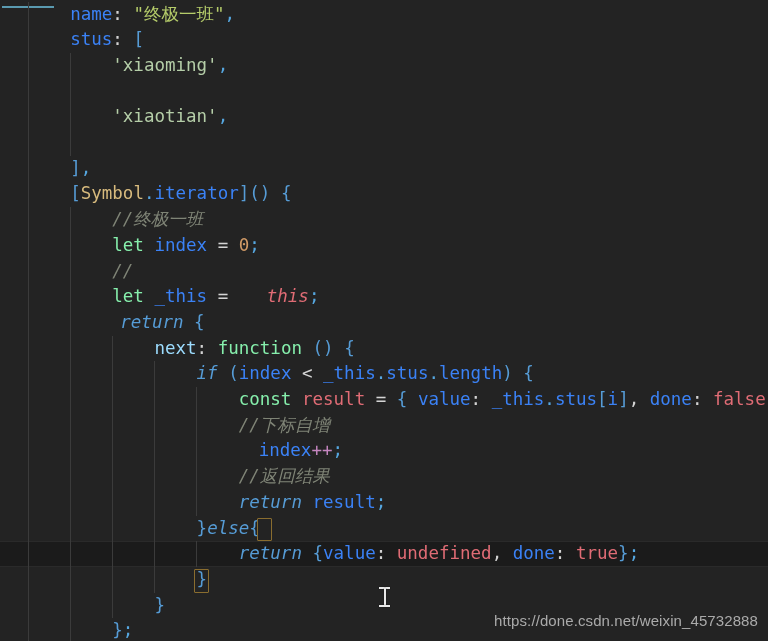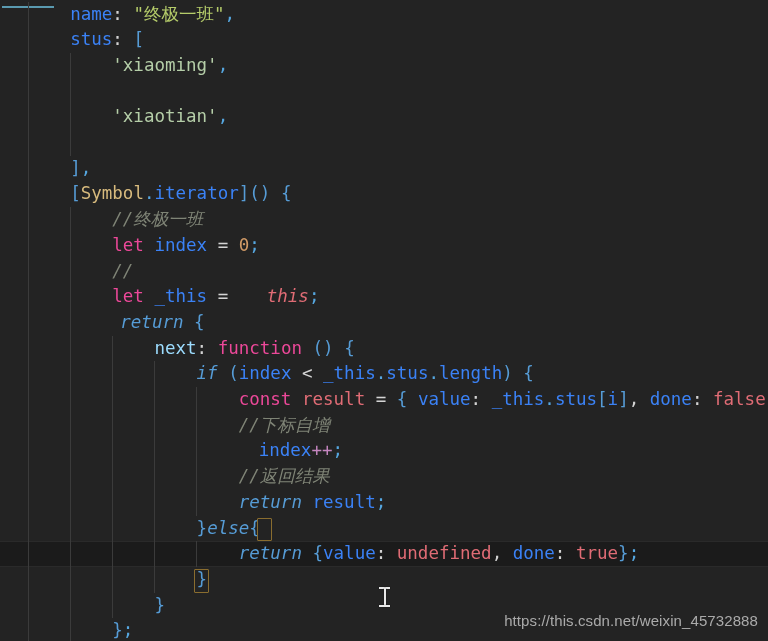--- a/index.html
+++ b/index.html
@@ -83,21 +83,21 @@
     border-radius: 1px;
     pointer-events: none;
   }
 
   
   .t-plain   { color: #d4d4d4; }
   .t-prop    { color: #3b82f6; }
   .t-key     { color: #9cdcfe; }
   .t-str     { color: #b5cea8; }
   .t-cn      { color: #b5cc6a; }
-  .t-kw      { color: #ec4899; }
+  .t-kw      { color: #86efac; }
   .t-ctrl    { color: #569cd6; font-style: italic; }
   .t-num     { color: #d19a66; }
   .t-this    { color: #e06c75; font-style: italic; margin-left: 28px; }
   .t-var     { color: #e06c75; }
   .t-sym     { color: #d7ba7d; }
   .t-punc    { color: #56a7e0; }
   .t-brace   { color: #569cd6; }
   .t-cmt     { color: #7f8476; font-style: italic; }
   .t-op      { color: #c586c0; }
   .t-eq      { color: #d4d4d4; }
@@ -185,15 +185,15 @@
       <div class="bracket-box" style="left: 257.44px; top: 517.5px; width: 12.52px; height: 21.7px;"></div>
       <div class="bracket-box" style="left: 194.32px; top: 568.9px; width: 12.52px; height: 21.7px;"></div>
     </div>
 
   <div class="mouse-ibeam" id="mouse-ibeam" style="left: 379px; top: 586px;">
     <span class="cap-t"></span>
     <span class="stem"></span>
     <span class="cap-b"></span>
   </div>
 
-  <div class="watermark">https://this.csdn.net/weixin_45732888</div>
+  <div class="watermark">https://done.csdn.net/weixin_45732888</div>
 
 </div>
 
 </body></html>

